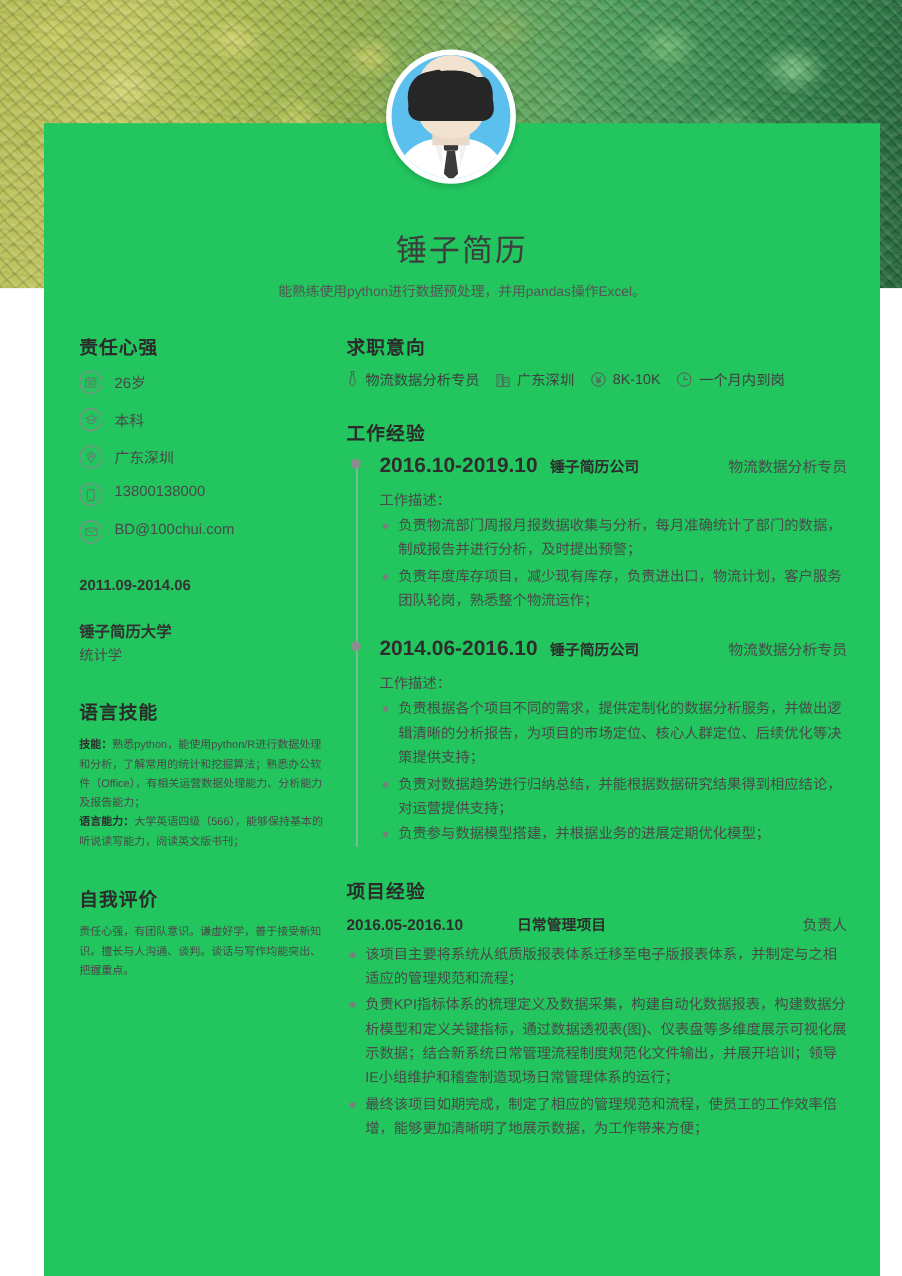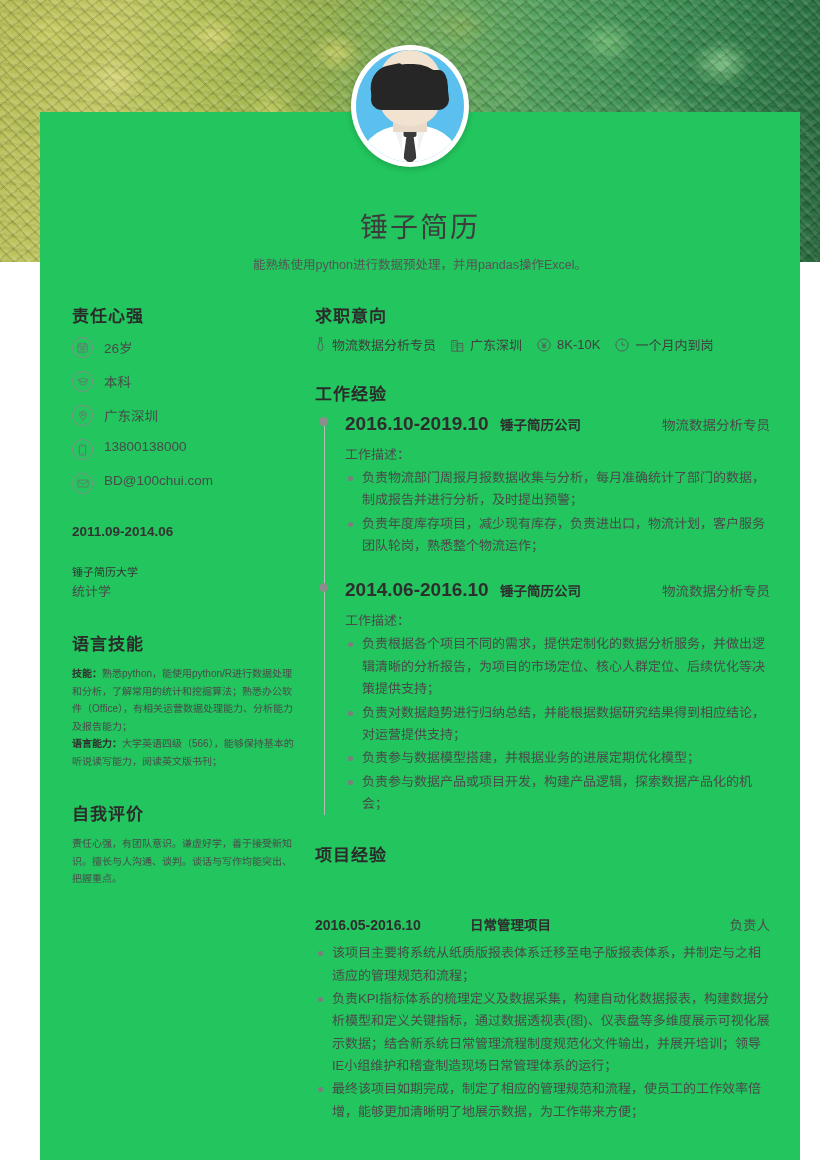--- a/index.html
+++ b/index.html
@@ -259,22 +259,22 @@
   }
 
   
   .edu-date {
     font-size: 13.5px;
     font-weight: bold;
     color: #333333;
     margin-bottom: 3px;
   }
   .edu-school {
-    font-size: 11px;
-    font-weight: normal;
+    font-size: 14px;
+    font-weight: bold;
     color: #333333;
     margin-bottom: 2px;
     margin-top: 24px;
   }
   .edu-major {
     font-size: 13px;
     color: #4a4a4a;
   }
 
   
@@ -403,21 +403,20 @@
     font-weight: bold;
     color: #2e2e2e;
     width: 135px;
     flex: 0 0 135px;
   }
   .proj-role {
     font-size: 13.5px;
     color: #4a4a4a;
     flex: 1;
     text-align: right;
-    margin-top: 40px;
   }
 </style>
 </head>
 <body>
 
 <div id="page">
 
   <div class="banner">
     <div class="banner-photo"></div>
     <div class="banner-noise"></div>
@@ -595,21 +594,20 @@
             <div class="exp-head">
               <span class="exp-date">2014.06-2016.10</span>
               <span class="exp-company">锤子简历公司</span>
               <span class="exp-role">物流数据分析专员</span>
             </div>
             <div class="exp-label">工作描述：</div>
             <ul class="bullets">
               <li>负责根据各个项目不同的需求，提供定制化的数据分析服务，并做出逻辑清晰的分析报告，为项目的市场定位、核心人群定位、后续优化等决策提供支持；</li>
               <li>负责对数据趋势进行归纳总结，并能根据数据研究结果得到相应结论，对运营提供支持；</li>
               <li>负责参与数据模型搭建，并根据业务的进展定期优化模型；</li>
-              <li>负责参与数据产品或项目开发，构建产品逻辑，探索数据产品化的机会；</li>
             </ul>
           </div>
 
         </div>
       </div>
 
       <div class="block" style="margin-bottom:0;">
         <div class="sec-title right">项目经验</div>
         <div class="proj-head">
           <span class="proj-date">2016.05-2016.10</span>

